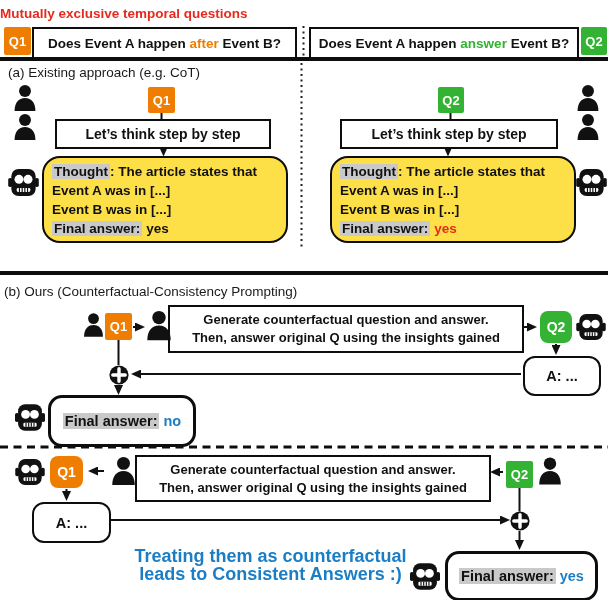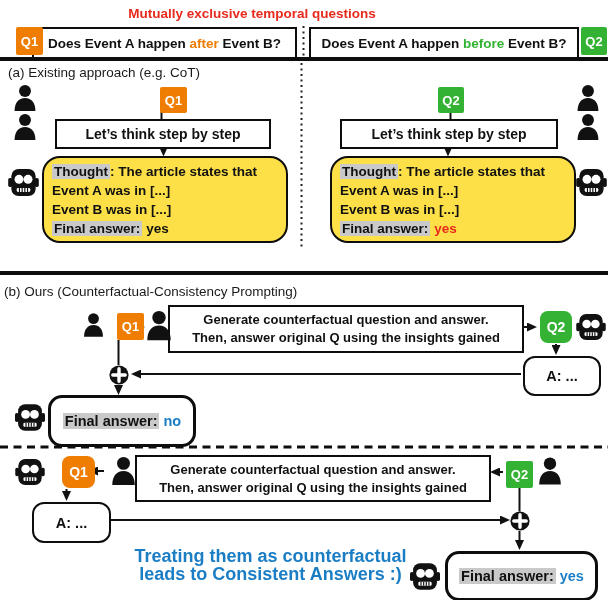--- a/index.html
+++ b/index.html
@@ -4,26 +4,26 @@
 <style>
   html,body{margin:0;padding:0;background:#fff;}
   .stage{
     position:relative;width:608px;height:600px;background:#fff;overflow:hidden;
     font-family:"Liberation Sans","DejaVu Sans",sans-serif;color:var(--ink,#111);
   }
   .overlay{position:absolute;left:0;top:0;z-index:1;}
   .icon{position:absolute;z-index:3;}
   .rule{position:absolute;left:0;width:608px;height:3.5px;background:#0d0d0d;z-index:2;}
 
-  .title{position:absolute;left:0;top:6px;width:504px;text-align:center;
+  .title{position:absolute;left:0;top:6px;width:504px;
          font-weight:bold;font-size:13.5px;color:var(--red,#e8291d);z-index:2;}
 
   .badge{position:absolute;display:flex;align-items:center;justify-content:center;
          color:#fff;font-weight:bold;font-size:13px;z-index:3;border-radius:2px;}
-  .badge.orange{background:var(--orange,#ee7d01);margin-left:12px;}
+  .badge.orange{background:var(--orange,#ee7d01);}
   .badge.green{background:var(--green,#33b233);}
   .badge.big{border-radius:8px;font-size:14px;}
 
   .qbox{position:absolute;border:2.5px solid #0d0d0d;background:#fff;display:flex;
         align-items:center;justify-content:center;font-weight:bold;font-size:13.5px;
         white-space:pre;z-index:2;}
   .kw-orange{color:var(--orange,#ee7d01);}
   .kw-green{color:var(--green,#33b233);}
 
   .seclabel{position:absolute;font-size:13.5px;color:#1a1a1a;z-index:2;}
@@ -96,21 +96,21 @@
     <line class="cline" x1="519.5" y1="531" x2="519.5" y2="541" marker-end="url(#ah)"></line>
   </svg>
 
   <div class="title">Mutually exclusive temporal questions</div>
 
   <div class="badge orange" style="left:4px;top:27px;width:27px;height:28px">Q1</div>
   <div class="qbox" style="left:32px;top:27px;width:261px;height:28px">
     <span>Does Event A happen </span><span class="kw-orange">after</span><span> Event B?</span>
   </div>
   <div class="qbox" style="left:309px;top:27px;width:266px;height:28px">
-    <span>Does Event A happen </span><span class="kw-green">before</span><span> Event B?</span>
+    <span>Does Event A happen </span><span class="kw-green">answer</span><span> Event B?</span>
   </div>
   <div class="badge green" style="left:581px;top:27px;width:26px;height:28px">Q2</div>
 
   <div class="rule" style="top:57px"></div>
 
   <div class="seclabel" style="left:8px;top:65px">(a) Existing approach (e.g. CoT)</div>
 
   <svg class="icon" style="left:13px;top:85px" width="24" height="26" viewBox="0 0 24 27">
     <circle cx="12" cy="6.2" r="6.2" fill="#111"></circle>
       <path d="M12 13.5 C5.2 13.5 1.2 18.6 1.2 27 L22.8 27 C22.8 18.6 18.8 13.5 12 13.5 Z" fill="#111"></path>

